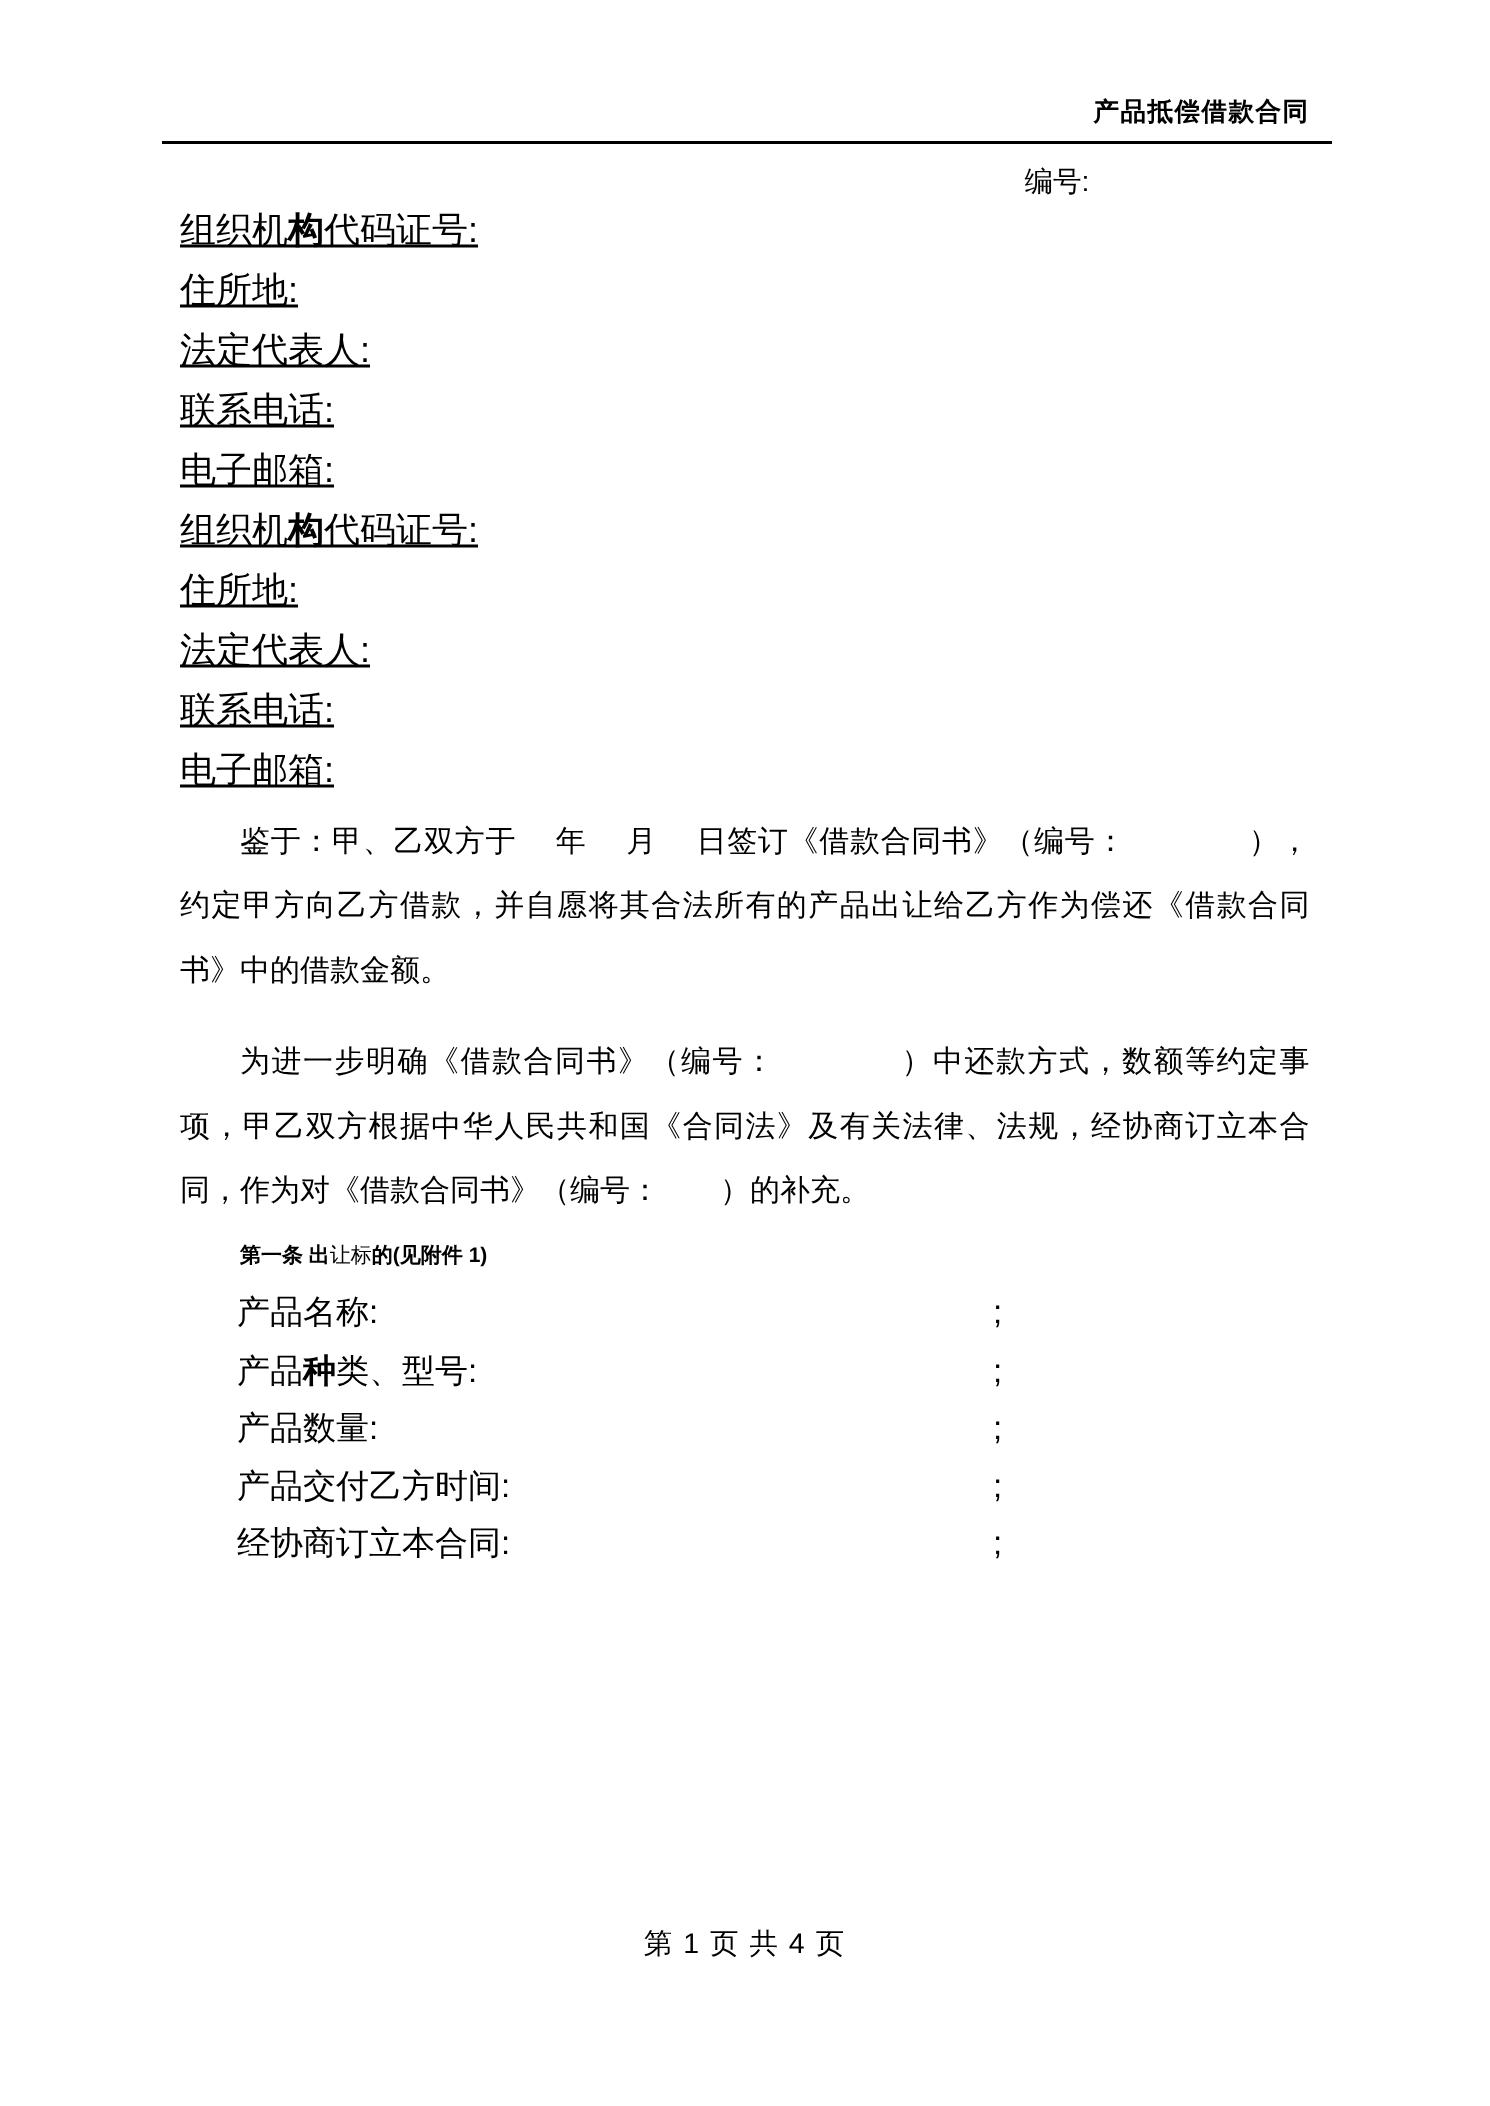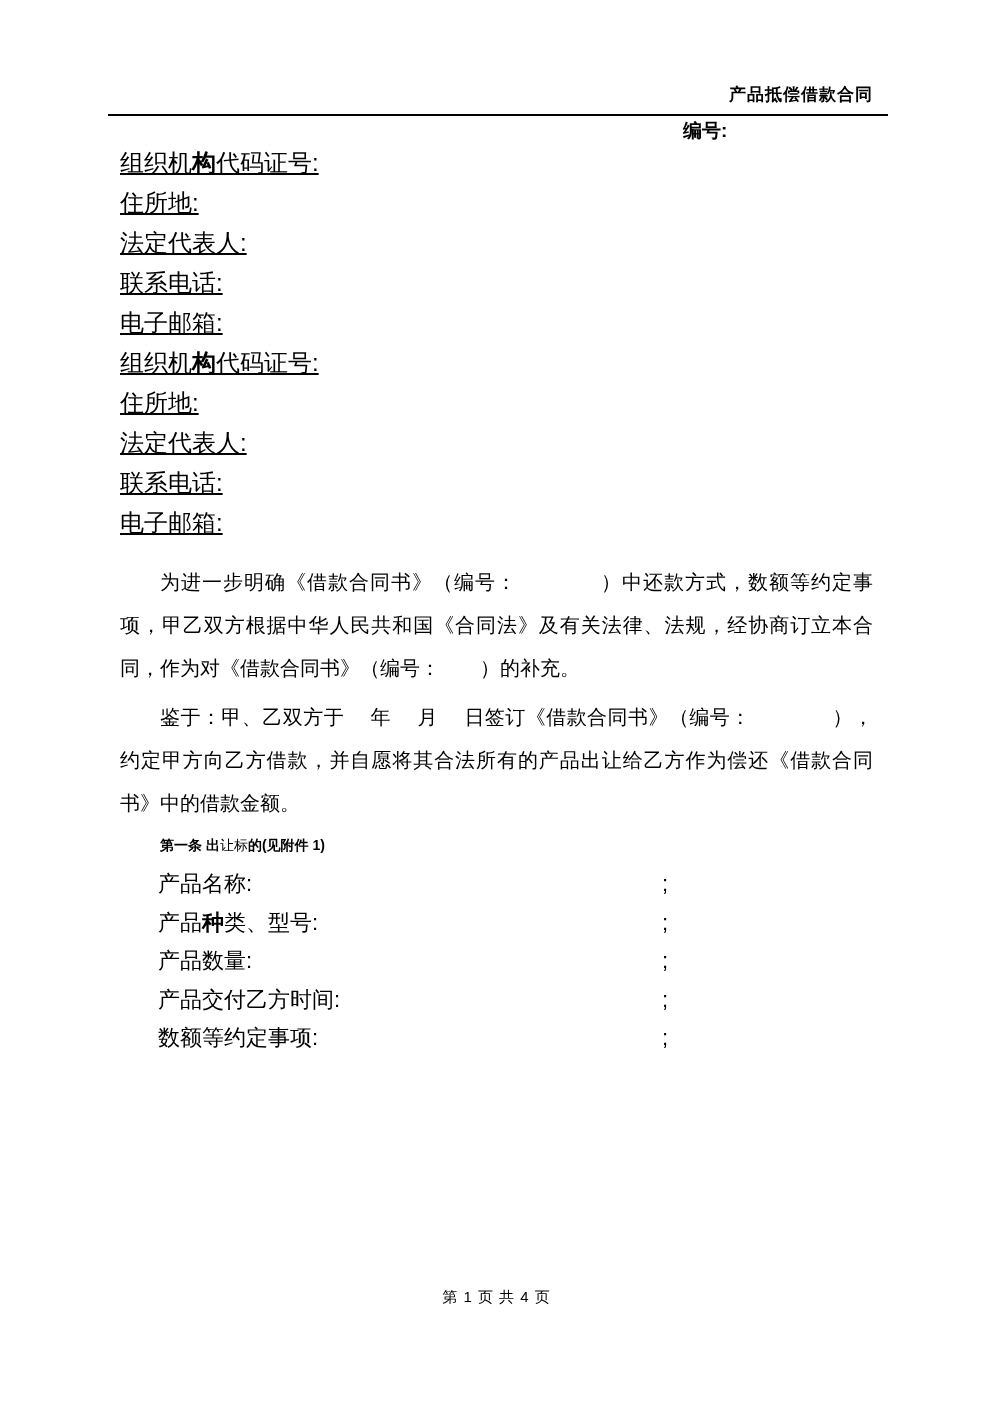--- a/index.html
+++ b/index.html
@@ -15,45 +15,45 @@
   .content {
     position: absolute;
     left: 120px;
     top: 0;
     width: 753px;
   }
   .b { font-weight: bold; }
 
   
   .hdr-text {
-    padding-top: 84px;
+    padding-top: 64px;
     text-align: right;
     font-size: 17px;
     font-weight: bold;
     line-height: 22px;
     letter-spacing: 1px;
   }
   .hdr-rule {
     margin-top: 8px;
     margin-left: -12px;
     width: 780px;
     height: 2px;
     background: #000;
   }
   .hdr-rule2 {
     margin-left: 248px;
     width: 520px;
     height: 2px;
     background: #000;
   }
   .number-line {
-    margin-top: 3px;
+    margin-top: 14px;
     padding-left: 563px;
     font-size: 19px;
-    font-weight: bold;
+    font-weight: normal;
     line-height: 24px;
   }
 
   
   .doc-title {
     margin: 52px 0 0 0;
     text-align: center;
     font-size: 44px;
     font-weight: bold;
     line-height: 48px;
@@ -111,21 +111,21 @@
     top: 0;
   }
 
   
   .page-footer {
     position: absolute;
     top: 1286px;
     left: 0;
     width: 100%;
     text-align: center;
-    font-size: 15px;
+    font-size: 19px;
     line-height: 22px;
     letter-spacing: 1px;
   }
 </style>
 </head>
 <body>
 
 <div class="page">
   <div class="content">
 
@@ -149,30 +149,30 @@
     <section>
       <div>
           <div class="field-row"><span>组织机</span><span class="b">构</span><span>代码证号:</span></div>
           <div class="field-row"><span>住所地:</span></div>
           <div class="field-row"><span>法定代表人:</span></div>
           <div class="field-row"><span>联系电话:</span></div>
           <div class="field-row"><span>电子邮箱:</span></div>
         </div>
     </section>
 
+    <p class="para p1">鉴于：甲、乙双方于　 年　 月　 日签订《借款合同书》（编号：　　　　），约定甲方向乙方借款，并自愿将其合法所有的产品出让给乙方作为偿还《借款合同书》中的借款金额。</p>
     <p class="para p2">为进一步明确《借款合同书》（编号：　　　　）中还款方式，数额等约定事项，甲乙双方根据中华人民共和国《合同法》及有关法律、法规，经协商订立本合同，作为对《借款合同书》（编号：　　）的补充。</p>
-    <p class="para p1">鉴于：甲、乙双方于　 年　 月　 日签订《借款合同书》（编号：　　　　），约定甲方向乙方借款，并自愿将其合法所有的产品出让给乙方作为偿还《借款合同书》中的借款金额。</p>
 
     <section>
       <div class="sec-heading"><span class="b">第一条 出</span><span>让标</span><span class="b">的(见附件 1)</span></div>
       <div>
           <div class="item-row"><span>产品名称:</span><span class="semi">;</span></div>
           <div class="item-row"><span>产品</span><span class="b">种</span><span>类、型号:</span><span class="semi">;</span></div>
           <div class="item-row"><span>产品数量:</span><span class="semi">;</span></div>
           <div class="item-row"><span>产品交付乙方时间:</span><span class="semi">;</span></div>
-          <div class="item-row"><span>数额等约定事项:</span><span class="semi">;</span></div>
+          <div class="item-row"><span>经协商订立本合同:</span><span class="semi">;</span></div>
         </div>
     </section>
 
   </div>
 
   <div class="page-footer">第 1 页 共 4 页</div>
 </div>
 
 </body></html>

